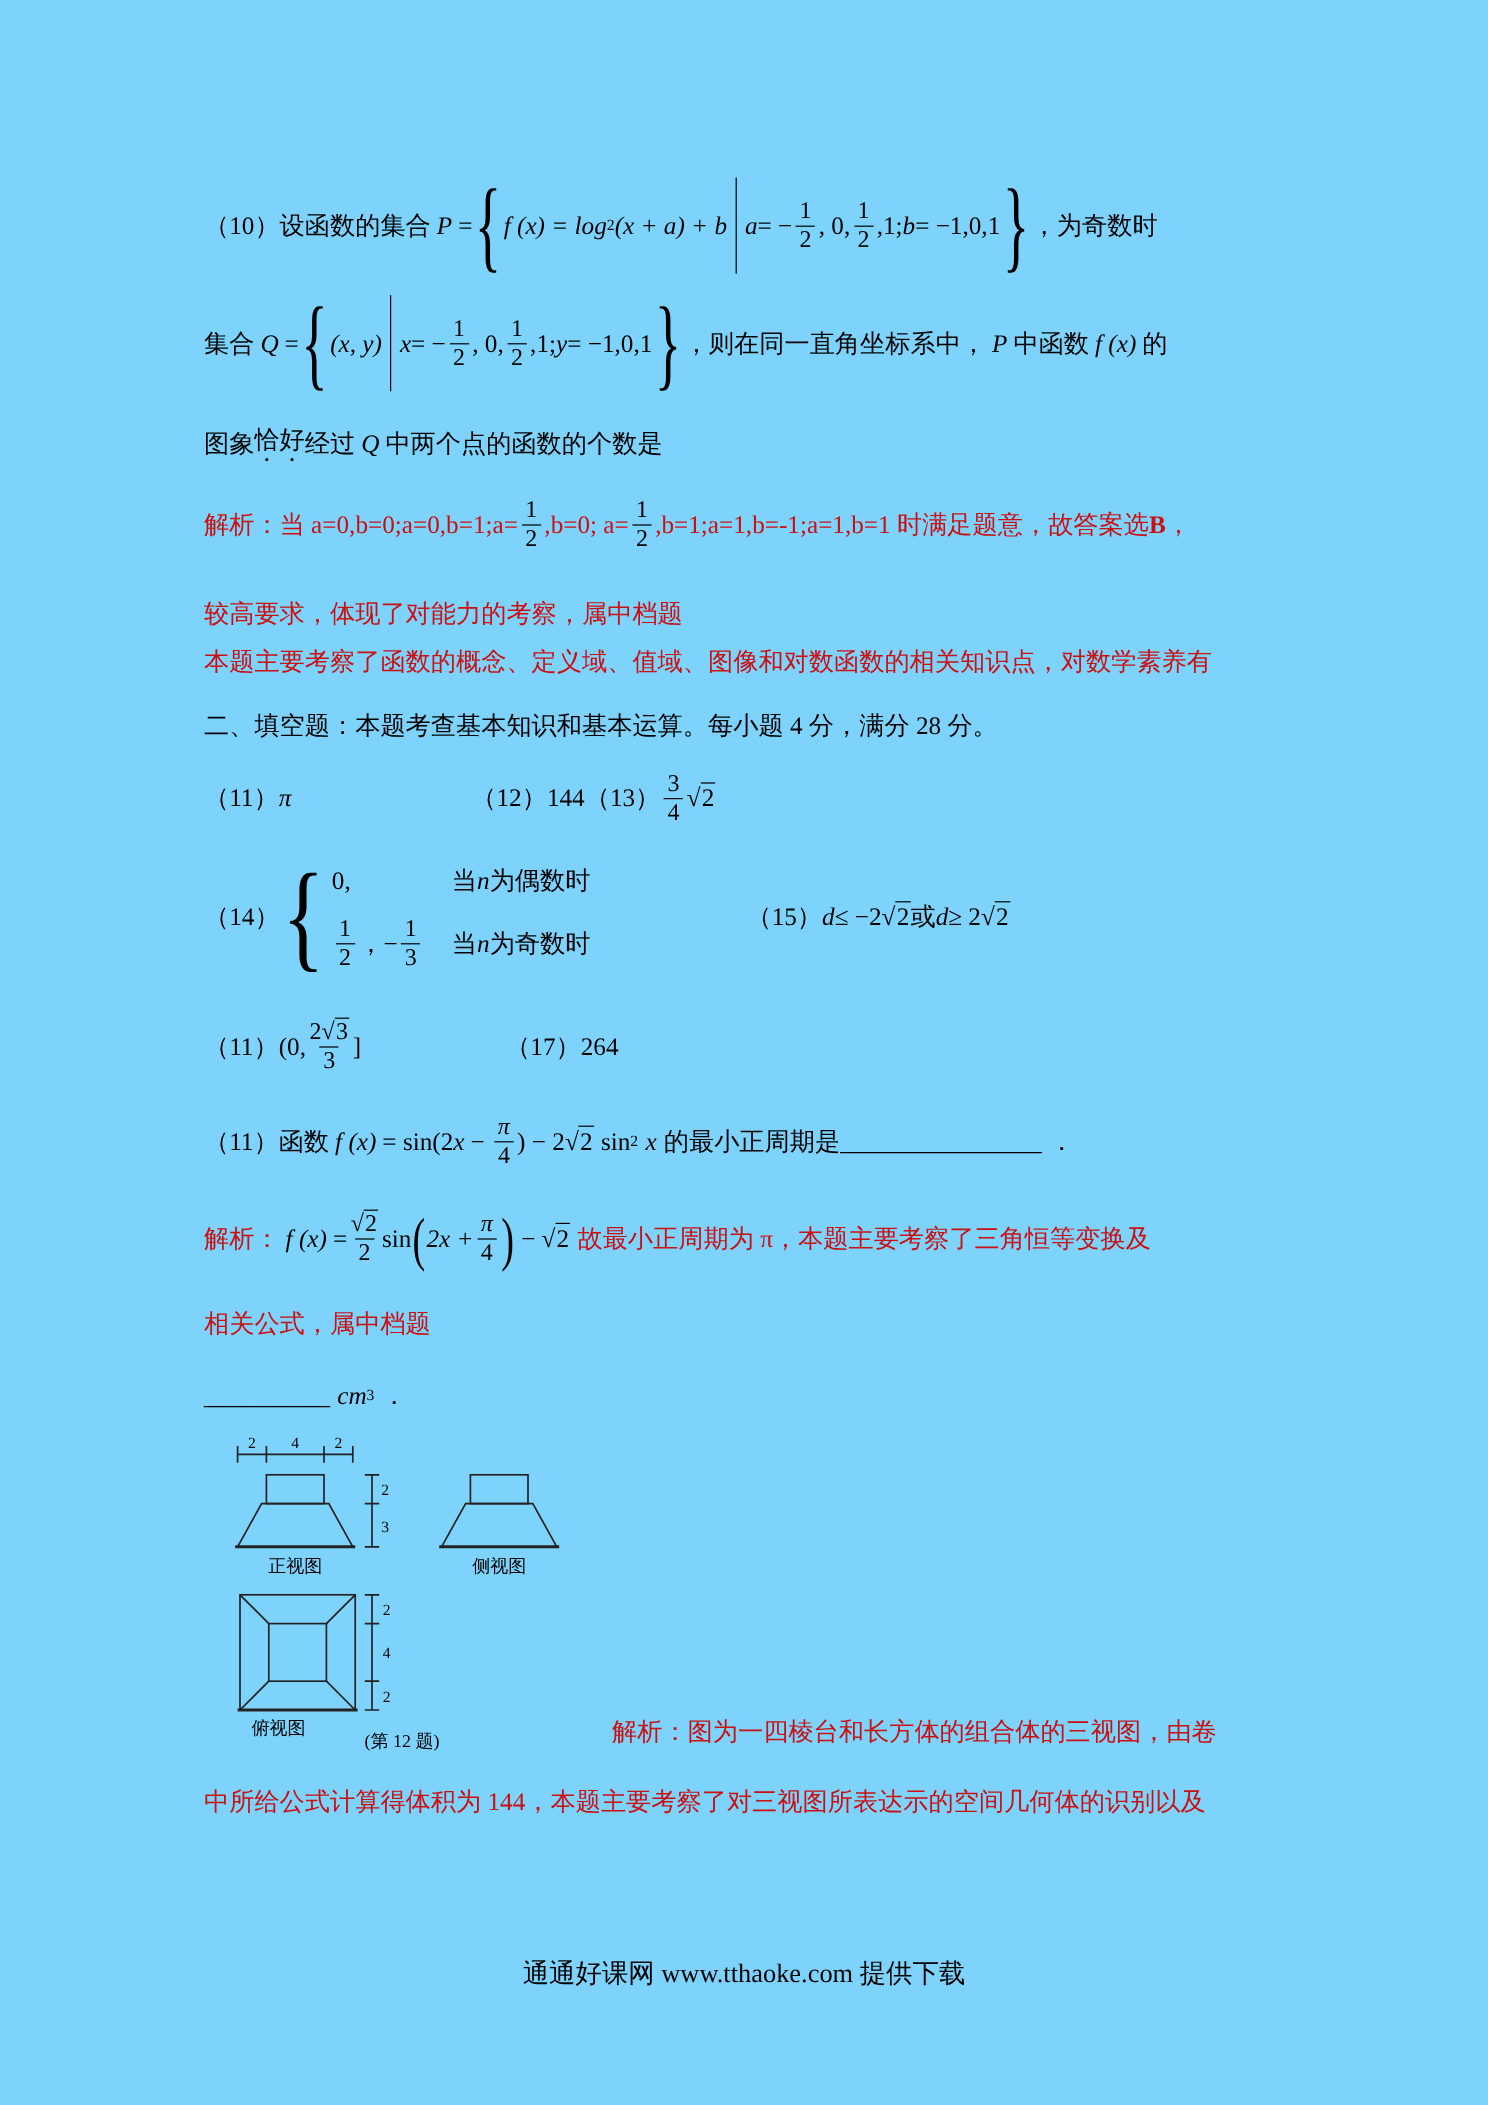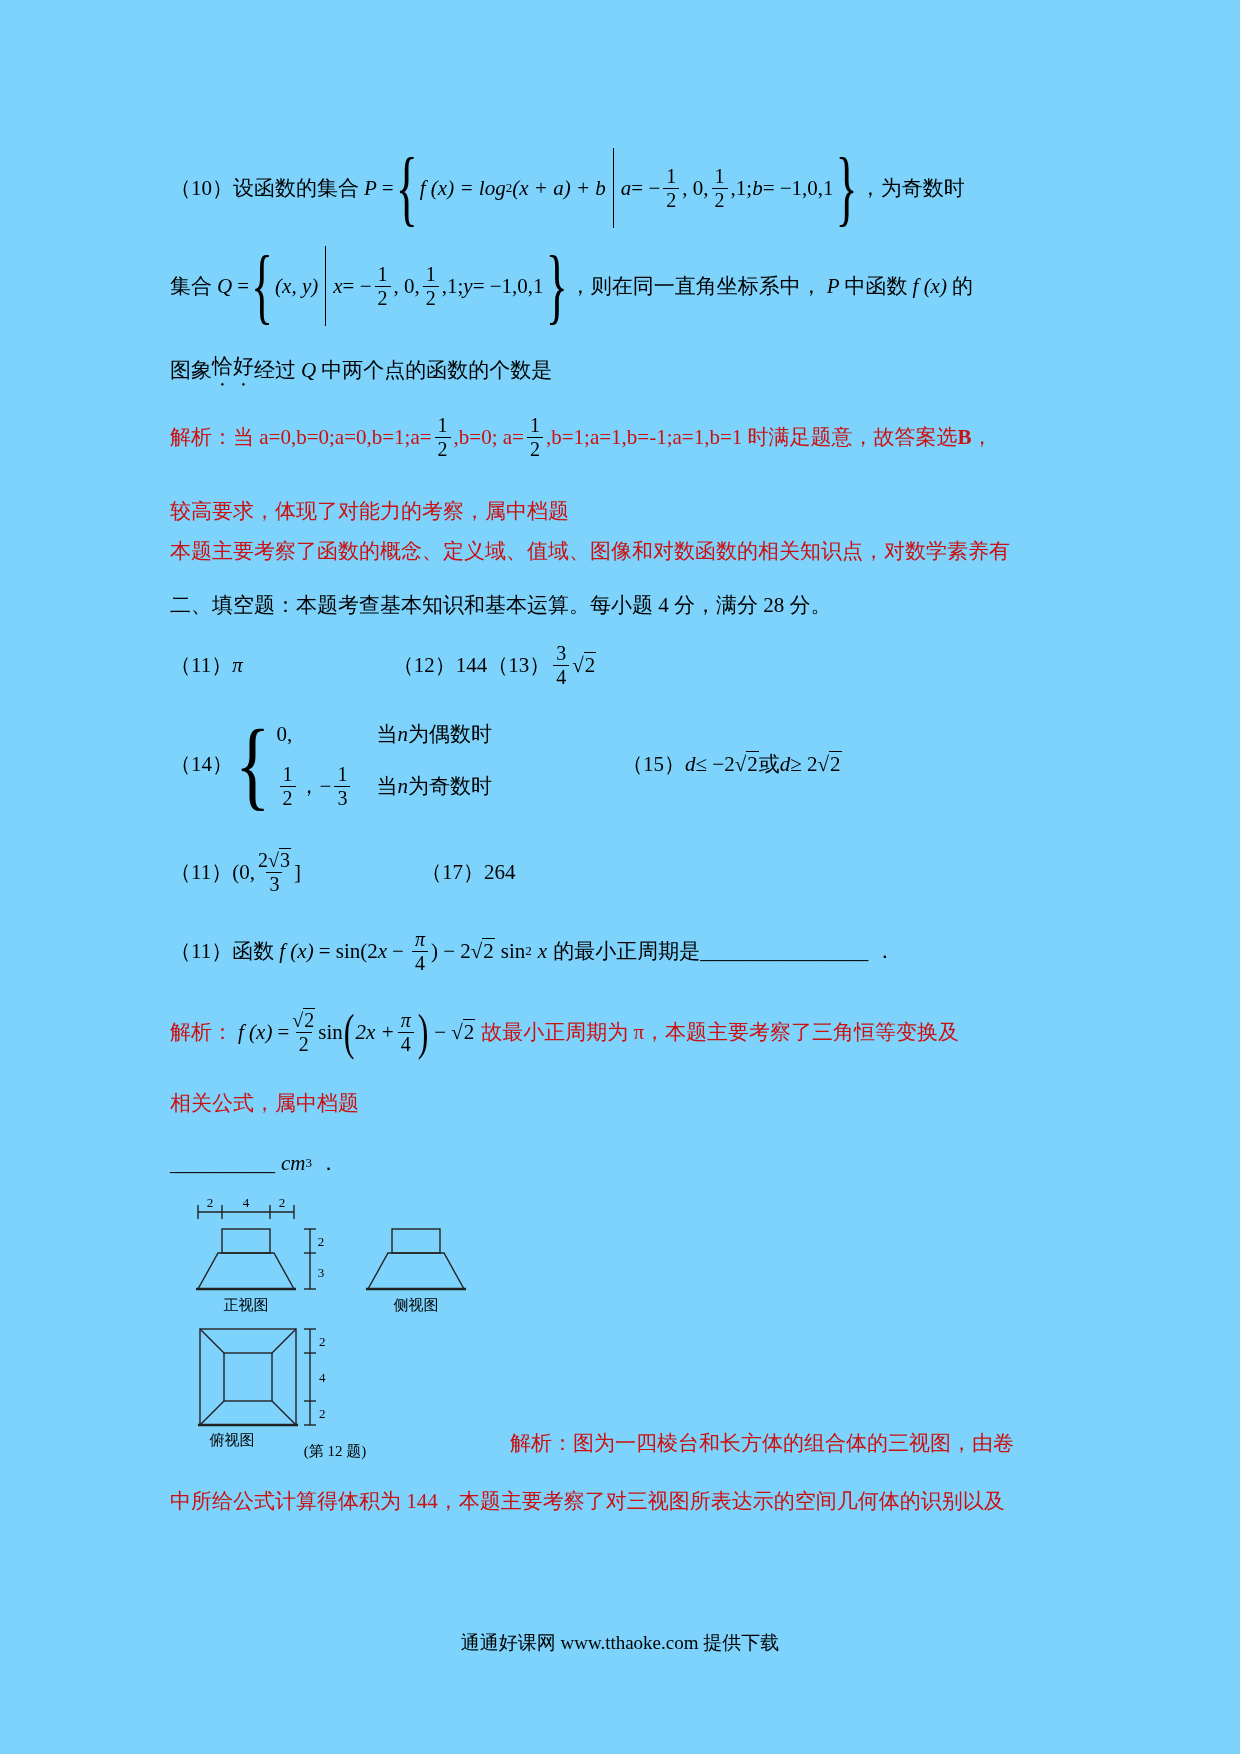--- a/index.html
+++ b/index.html
@@ -24,21 +24,21 @@
   .vbar { align-self:stretch; border-left:1.5px solid #000; margin:6px 7px; }
   
   .sqrt { white-space:nowrap; display:inline-block; }
   .sqrt .srt { font-style:normal; }
   .sqrt .rad { border-top:1.7px solid currentColor; padding:0 1px; }
   sub { font-size:0.62em; }
   sup { font-size:0.62em; }
   .emph { text-emphasis:filled dot; -webkit-text-emphasis:filled dot; text-emphasis-position:under right; -webkit-text-emphasis-position:under right; }
   .cases-col { display:inline-flex; flex-direction:column; gap:14px; margin-left:4px; }
   .case-row { display:flex; align-items:center; }
-  .footer { position:absolute; top:1630px; left:0; width:100%; text-align:center; font-size:19px; color:#000; }
+  .footer { position:absolute; top:1630px; left:0; width:100%; text-align:center; font-size:22px; color:#000; }
   svg text { font-family:"Liberation Serif","DejaVu Serif",serif; }
 </style>
 </head>
 <body>
 
 <div class="page">
   <div class="content">
 
     <div class="row" style="height:92px;">
       <span>（10）设函数的集合</span>

